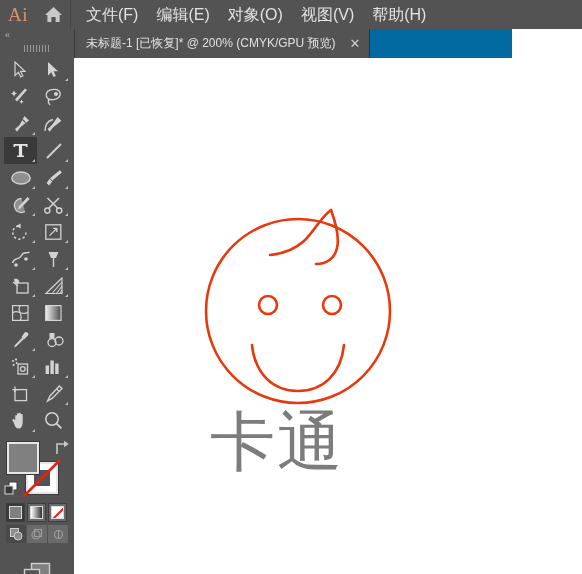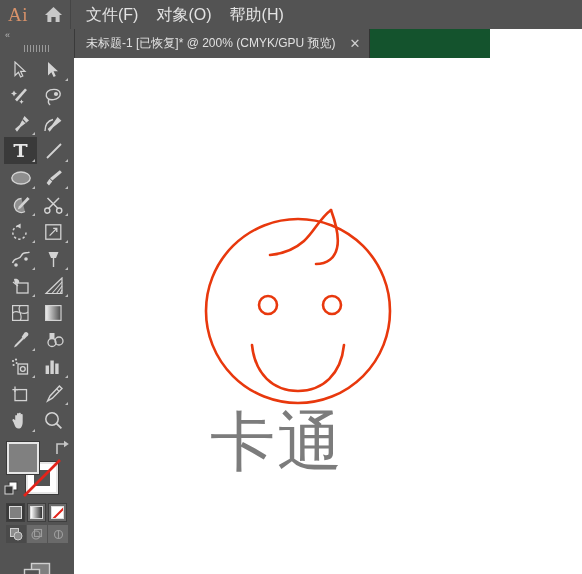--- a/index.html
+++ b/index.html
@@ -64,22 +64,23 @@
     line-height: 29px;
     white-space: nowrap;
     cursor: default;
   }
 
   
   .tabstrip {
     position: absolute;
     left: 74px; top: 29px;
     width: 416px; height: 29px;
-    background: #14532d;
+    background: #0369a1;
     border-bottom: 1px solid #2d2d2d;
+    padding-left: 22px;
   }
   .doc-tab {
     position: absolute;
     left: 0; top: 0;
     height: 29px;
     background: #535353;
     display: flex;
     align-items: center;
     padding: 0 9px 0 12px;
     box-sizing: border-box;
@@ -286,21 +287,23 @@
   <div class="menubar">
     <div class="ai-logo">Ai</div>
     <div class="home-btn">
       <svg width="19" height="17" viewBox="0 0 19 17" aria-hidden="true">
         <path d="M9.5 1 L18 9 L15.6 9 L15.6 16 L11.6 16 L11.6 11 L7.4 11 L7.4 16 L3.4 16 L3.4 9 L1 9 Z" fill="#c9c9c9"></path>
       </svg>
     </div>
     <div class="menu-sep"></div>
     <div class="menu-items">
       <div class="menu-item">文件(F)</div>
+      <div class="menu-item">编辑(E)</div>
       <div class="menu-item">对象(O)</div>
+      <div class="menu-item">视图(V)</div>
       <div class="menu-item">帮助(H)</div>
     </div>
   </div>
 
   <div class="tabstrip">
     <div class="doc-tab">
       <span class="doc-tab-title">未标题-1 [已恢复]* @ 200% (CMYK/GPU 预览)</span>
       <span class="doc-tab-close">✕</span>
     </div>
   </div>

